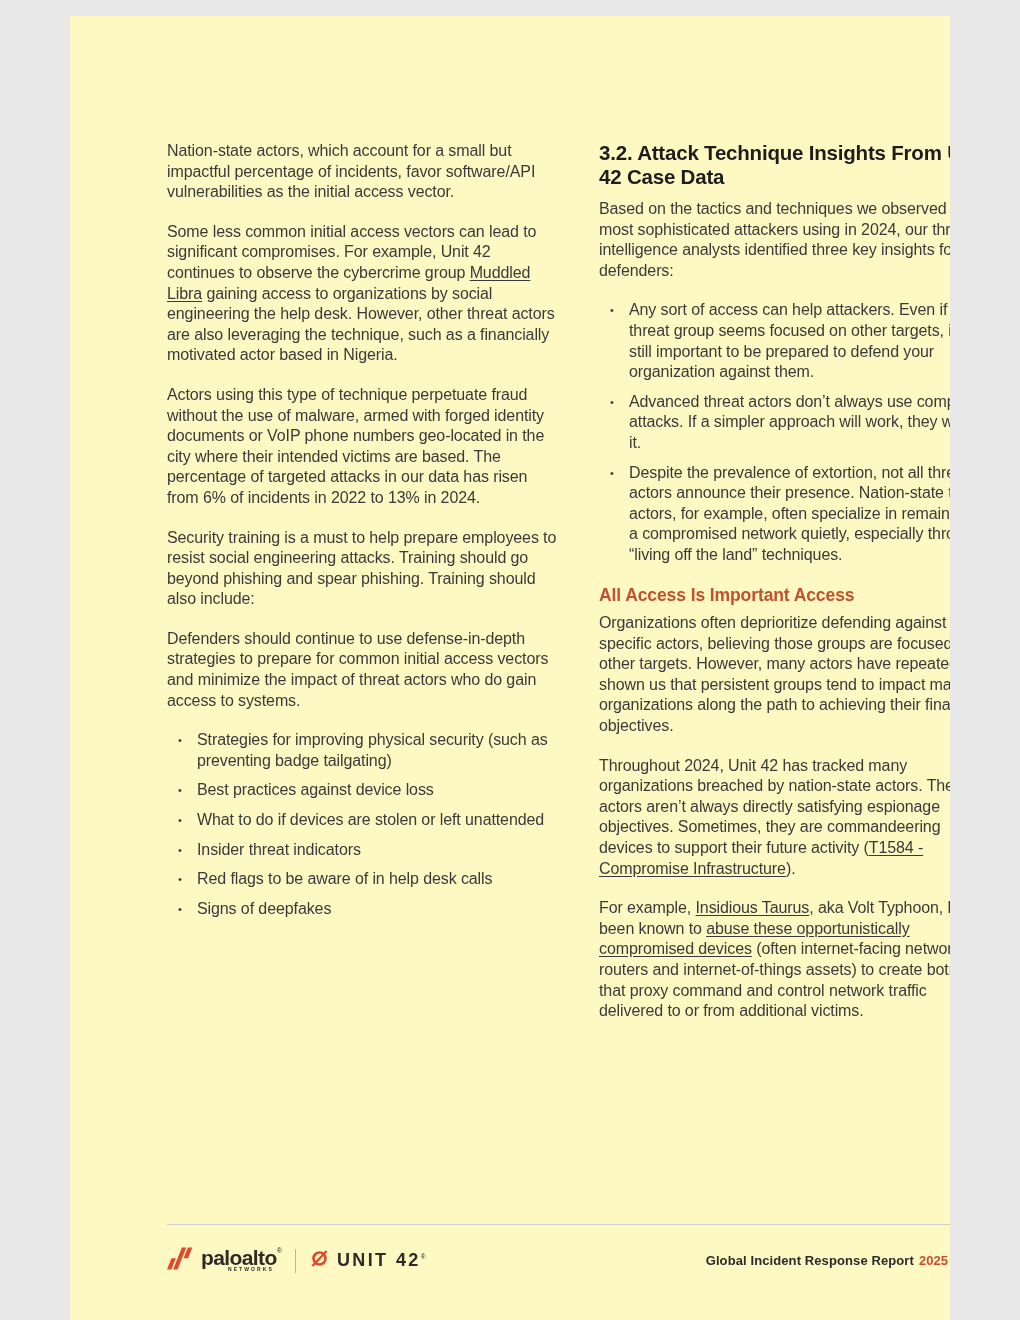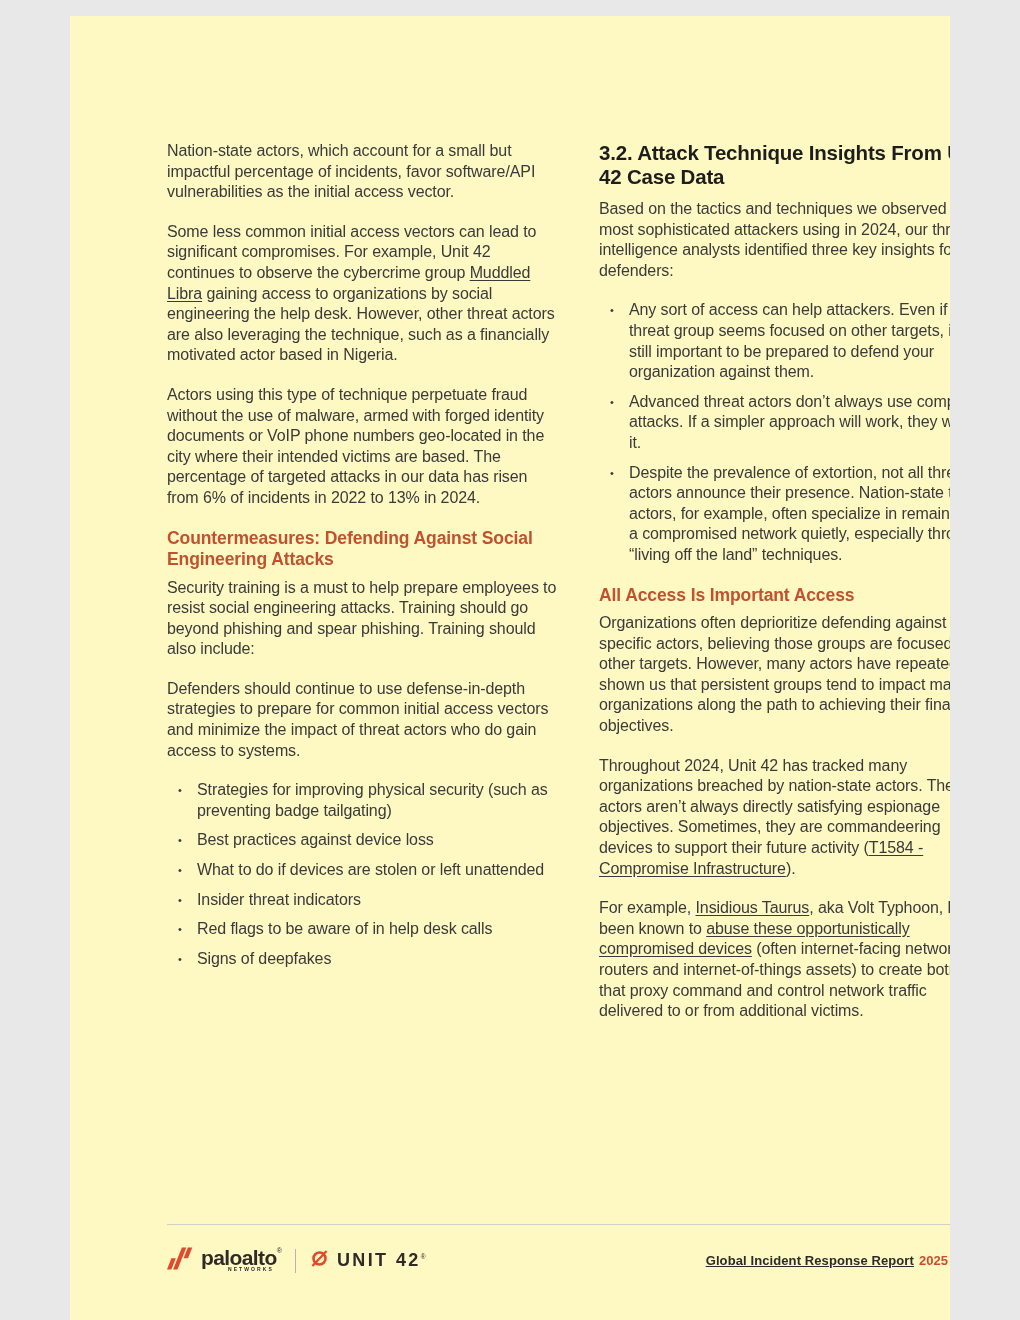--- a/index.html
+++ b/index.html
@@ -63,35 +63,34 @@
   .pa-reg{font-size:7px;vertical-align:top;color:#2f2a28;}
   .pa-networks{
     font-size:5px;font-weight:700;letter-spacing:2.1px;color:#2f2a28;
     text-align:right;margin-top:-3px;padding-right:8px;
   }
   .brand-divider{width:1px;height:24px;background:#b9b2ae;margin:0 13px;}
   .u42-logo{display:flex;align-items:center;}
   .u42-text{font-size:18px;font-weight:700;letter-spacing:2.4px;color:#2f2a28;margin-left:7px;}
   .u42-reg{font-size:6.5px;vertical-align:top;color:#2f2a28;position:relative;top:-4px;}
   .footer-right{display:flex;align-items:center;font-size:13px;color:#2b2b2b;}
-  .footer-right .report-title{font-weight:700;letter-spacing:0.1px;text-decoration:underline;}
+  .footer-right .report-title{font-weight:700;letter-spacing:0.1px;}
   .footer-right .year{color:var(--year-orange);font-weight:700;margin-left:5px;}
   .footer-right .pagenum{font-size:14.5px;margin-left:30px;font-weight:400;}
 </style>
 </head>
 <body>
 
 <div class="page">
 
   <main class="content">
     <section class="col" id="left-col">
         <p><span>Nation-state actors, which account for a small but impactful percentage of incidents, favor software/API vulnerabilities as the initial access vector.</span></p>
         <p><span>Some less common initial access vectors can lead to significant compromises. For example, Unit 42 continues to observe the cybercrime group </span><a class="doclink" href="#">Muddled Libra</a><span> gaining access to organizations by social engineering the help desk. However, other threat actors are also leveraging the technique, such as a financially motivated actor based in Nigeria.</span></p>
         <p><span>Actors using this type of technique perpetuate fraud without the use of malware, armed with forged identity documents or VoIP phone numbers geo-located in the city where their intended victims are based. The percentage of targeted attacks in our data has risen from 6% of incidents in 2022 to 13% in 2024.</span></p>
-        <h3><span>Countermeasures: Defending Against Social Engineering Attacks</span></h3>
         <p><span>Security training is a must to help prepare employees to resist social engineering attacks. Training should go beyond phishing and spear phishing. Training should also include:</span></p>
         <p><span>Defenders should continue to use defense-in-depth strategies to prepare for common initial access vectors and minimize the impact of threat actors who do gain access to systems.</span></p>
         <ul>
           <li>
             <span class="dot">•</span>
             <span class="li-text"><span>Strategies for improving physical security (such as preventing badge tailgating)</span></span>
           </li>
           <li>
             <span class="dot">•</span>
             <span class="li-text"><span>Best practices against device loss</span></span>

